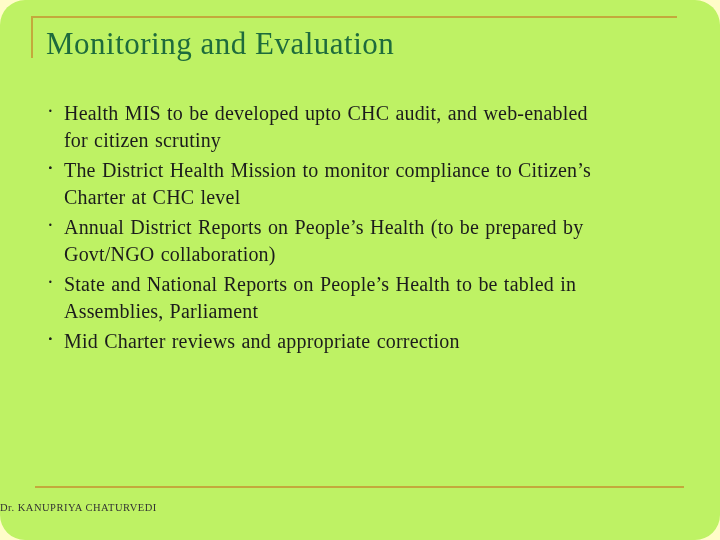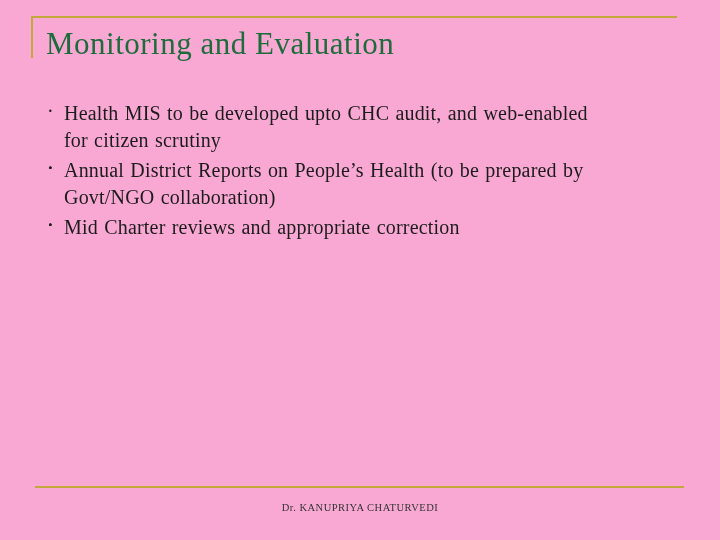--- a/index.html
+++ b/index.html
@@ -4,23 +4,24 @@
 <style>
   html, body {
     margin: 0;
     padding: 0;
     background: #fffcc8;
   }
   .slide {
     position: relative;
     width: 720px;
     height: 540px;
-    background: #f9a8d4;
+    background: #bef264;
     font-family: "Liberation Serif", serif;
     overflow: hidden;
+    border-radius: 25px;
   }
   .rule-top {
     position: absolute;
     left: 32px;
     top: 16px;
     width: 645px;
     height: 2px;
     background: #c3a93c;
   }
   .rule-left {
@@ -76,21 +77,20 @@
     top: 486px;
     width: 649px;
     height: 2px;
     background: #c3a93c;
   }
   .footer {
     position: absolute;
     left: 0;
     top: 502px;
     width: 100%;
-    text-align: center;
     font-size: 10.5px;
     letter-spacing: 0.5px;
     color: #333333;
   }
 </style>
 </head>
 <body>
 
 <div class="slide">
 
@@ -103,28 +103,32 @@
     <li class="bullet">
       <span class="bullet-marker">·</span>
       <span class="bullet-text">Health MIS to be developed upto CHC audit, and web-enabled
 for citizen scrutiny</span>
     </li>
     <li class="bullet">
       <span class="bullet-marker">·</span>
     </li>
     <li class="bullet">
       <span class="bullet-marker">·</span>
+      <span class="bullet-text">The District Health Mission to monitor compliance to Citizen’s
+Charter at CHC level</span>
     </li>
     <li class="bullet">
       <span class="bullet-marker">·</span>
       <span class="bullet-text">Annual District Reports on People’s Health (to be prepared by
 Govt/NGO collaboration)</span>
     </li>
     <li class="bullet">
       <span class="bullet-marker">·</span>
+      <span class="bullet-text">State and National Reports on People’s Health to be tabled in
+Assemblies, Parliament</span>
     </li>
     <li class="bullet">
       <span class="bullet-marker">·</span>
     </li>
     <li class="bullet">
       <span class="bullet-marker">·</span>
       <span class="bullet-text">Mid Charter reviews and appropriate correction</span>
     </li>
   </ul>
 

